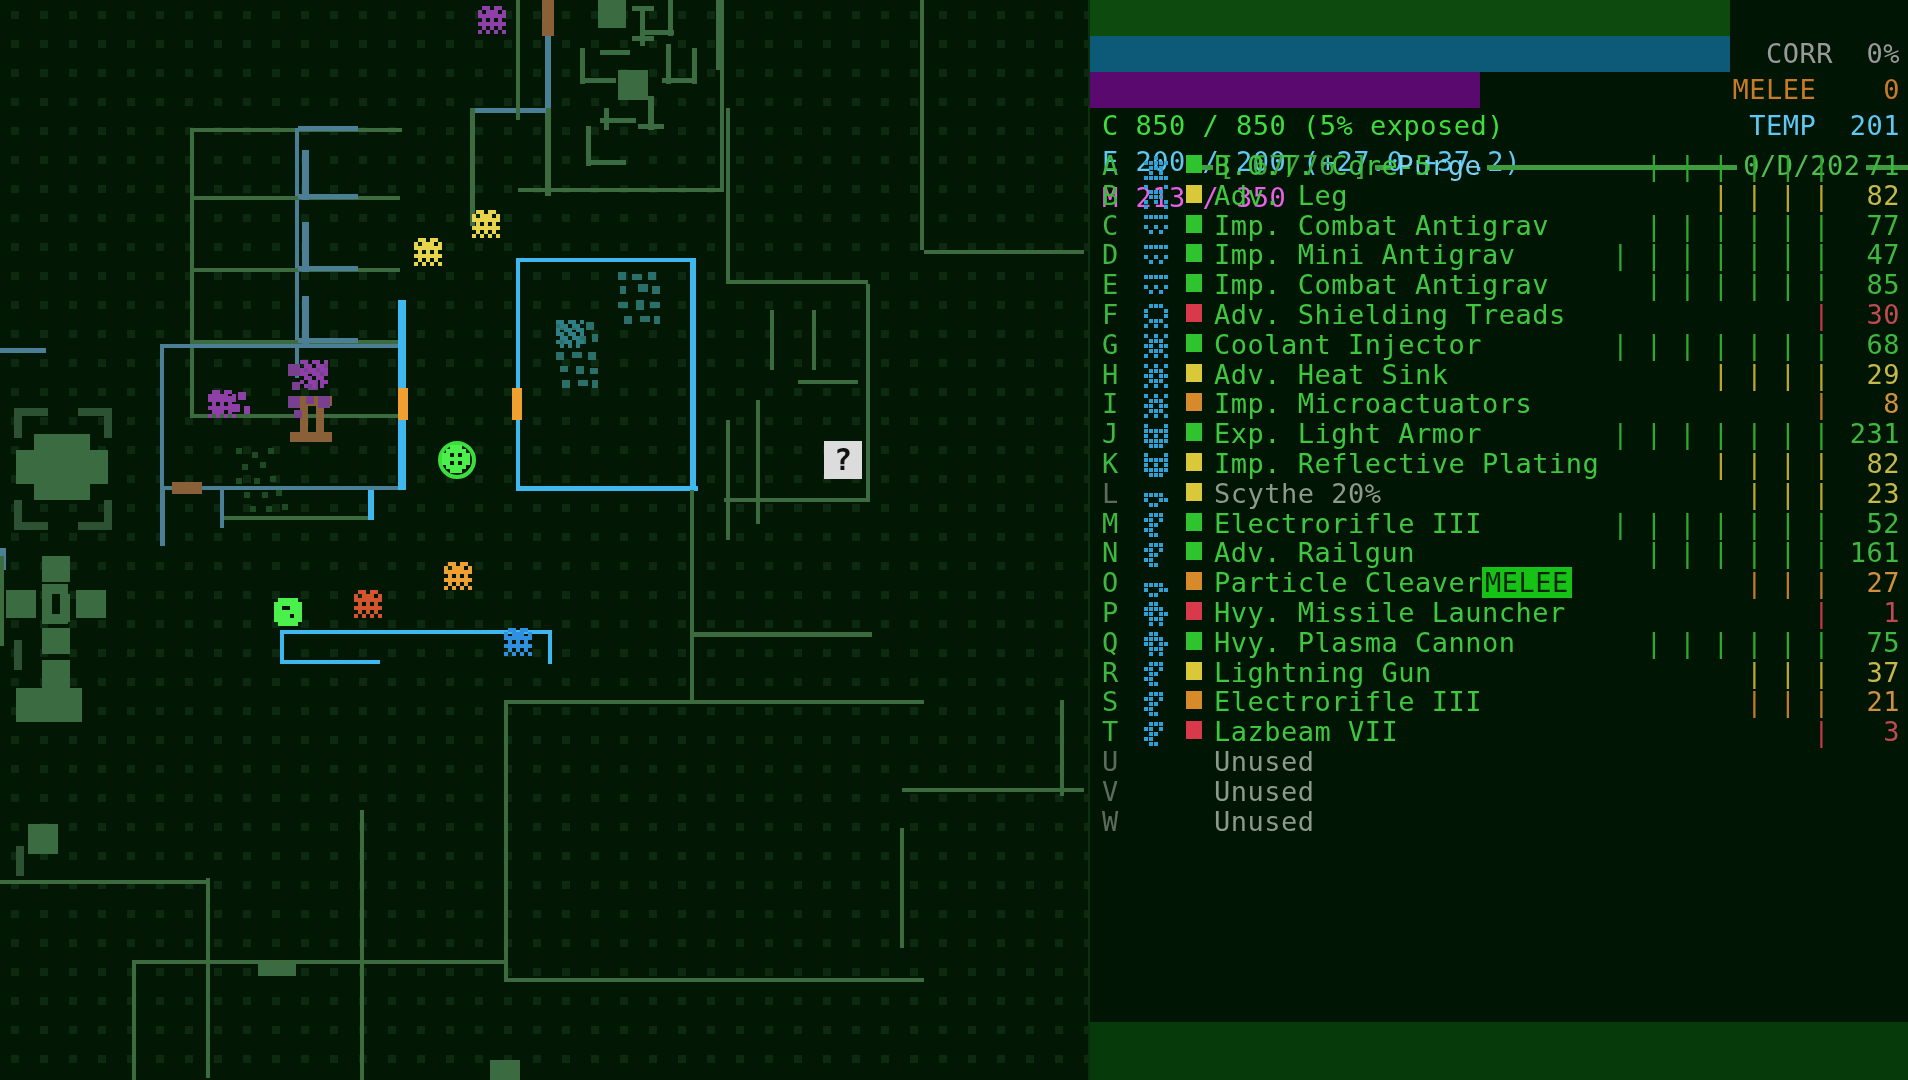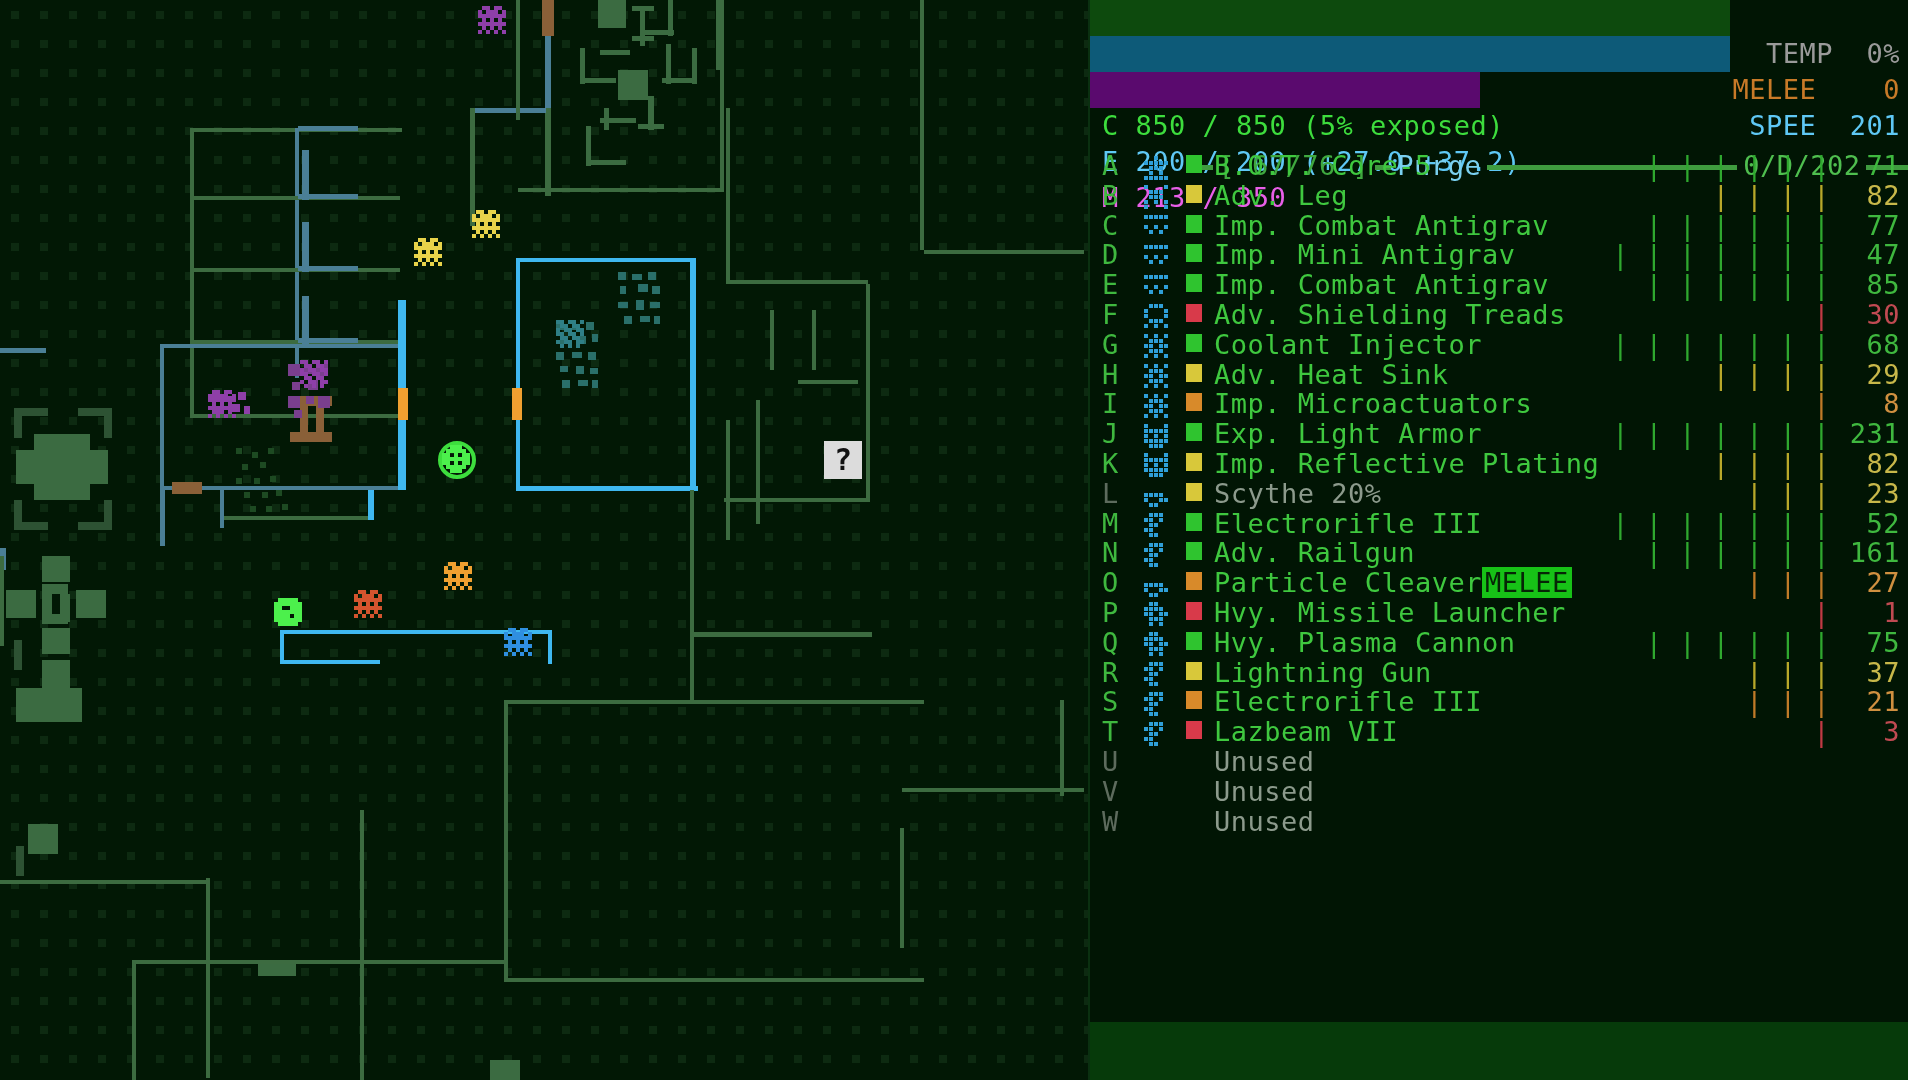--- a/index.html
+++ b/index.html
@@ -2320,37 +2320,37 @@
       </div>
   </div>
   <div class="divider-v"></div>
 
   <div id="sidebar">
 
     <div class="barrow">
       <div class="barfill" id="core-fill" style="width: 640px; background: rgb(13, 74, 13);"></div>
       <div class="bartext" id="core-text" style="color: rgb(61, 221, 61);">C 850 / 850 (5% exposed)</div>
       <div class="rightstat" id="corr-stat" style="color: rgb(154, 154, 154);">
-        <span>TEMP</span><span>  </span><span>0%</span>
+        <span>CORR</span><span>  </span><span>0%</span>
       </div>
     </div>
 
     <div class="barrow">
       <div class="barfill" id="energy-fill" style="width: 640px; background: rgb(13, 90, 120);"></div>
       <div class="bartext" id="energy-text" style="color: rgb(95, 200, 245);">E 200 / 200 (+27.0 +37.2)</div>
       <div class="rightstat" id="temp-stat" style="color: rgb(200, 122, 40);">
         <span>MELEE</span><span>    </span><span>0</span>
       </div>
     </div>
 
     <div class="barrow">
       <div class="barfill" id="matter-fill" style="width: 390px; background: rgb(90, 10, 110);"></div>
       <div class="bartext" id="matter-text" style="color: rgb(232, 95, 232);">M 213 / 350</div>
       <div class="rightstat" id="spee-stat" style="color: rgb(95, 200, 245);">
-        <span>SPEE</span><span>  </span><span>201</span>
+        <span>TEMP</span><span>  </span><span>201</span>
       </div>
     </div>
 
     <div class="hdr-line">
       <span class="rule" style="width:16px;"></span><span>[ 67/76 ]</span><span class="rule" style="width:16px;"></span><span class="loc">Purge</span><span class="rule" id="hdr-rule1" style="width:250px;"></span><span class="cnt">0/D/202</span><span class="rule" style="width:52px;"></span>
     </div>
 
     <div id="parts">
         <div class="prow"><span class="pkey" style="color:#3fb83f">A</span><span class="picon"><span class="gicon"><i style="left:12px;top:1px;width:4px;height:4px;"></i><i style="left:2px;top:6px;width:4px;height:4px;"></i><i style="left:7px;top:6px;width:4px;height:4px;"></i><i style="left:12px;top:6px;width:4px;height:4px;"></i><i style="left:17px;top:6px;width:4px;height:4px;"></i><i style="left:22px;top:6px;width:4px;height:4px;"></i><i style="left:7px;top:11px;width:4px;height:4px;"></i><i style="left:12px;top:11px;width:4px;height:4px;"></i><i style="left:17px;top:11px;width:4px;height:4px;"></i><i style="left:7px;top:16px;width:4px;height:4px;"></i><i style="left:17px;top:16px;width:4px;height:4px;"></i><i style="left:2px;top:21px;width:4px;height:4px;"></i><i style="left:7px;top:21px;width:4px;height:4px;"></i><i style="left:12px;top:21px;width:4px;height:4px;"></i><i style="left:17px;top:21px;width:4px;height:4px;"></i><i style="left:22px;top:21px;width:4px;height:4px;"></i></span></span><span class="pstate" style="background:#2fc42f"></span><span class="pname" style="color:#3fc83f"><span>B.O.T. Core-5</span></span><span class="pbars" style="color:#2fa82f">| | | | | |</span><span class="pval" style="color:#3fb83f">71</span></div>
         <div class="prow"><span class="pkey" style="color:#3fb83f">B</span><span class="picon"><span class="gicon"><i style="left:2px;top:1px;width:4px;height:4px;"></i><i style="left:22px;top:1px;width:4px;height:4px;"></i><i style="left:7px;top:6px;width:4px;height:4px;"></i><i style="left:12px;top:6px;width:4px;height:4px;"></i><i style="left:17px;top:6px;width:4px;height:4px;"></i><i style="left:7px;top:11px;width:4px;height:4px;"></i><i style="left:12px;top:11px;width:4px;height:4px;"></i><i style="left:17px;top:11px;width:4px;height:4px;"></i><i style="left:2px;top:16px;width:4px;height:4px;"></i><i style="left:12px;top:16px;width:4px;height:4px;"></i><i style="left:22px;top:16px;width:4px;height:4px;"></i><i style="left:2px;top:21px;width:4px;height:4px;"></i><i style="left:22px;top:21px;width:4px;height:4px;"></i></span></span><span class="pstate" style="background:#d8c83a"></span><span class="pname" style="color:#3fc83f"><span>Adv. Leg</span></span><span class="pbars" style="color:#b8a82a">| | | |</span><span class="pval" style="color:#c8b84a">82</span></div>

